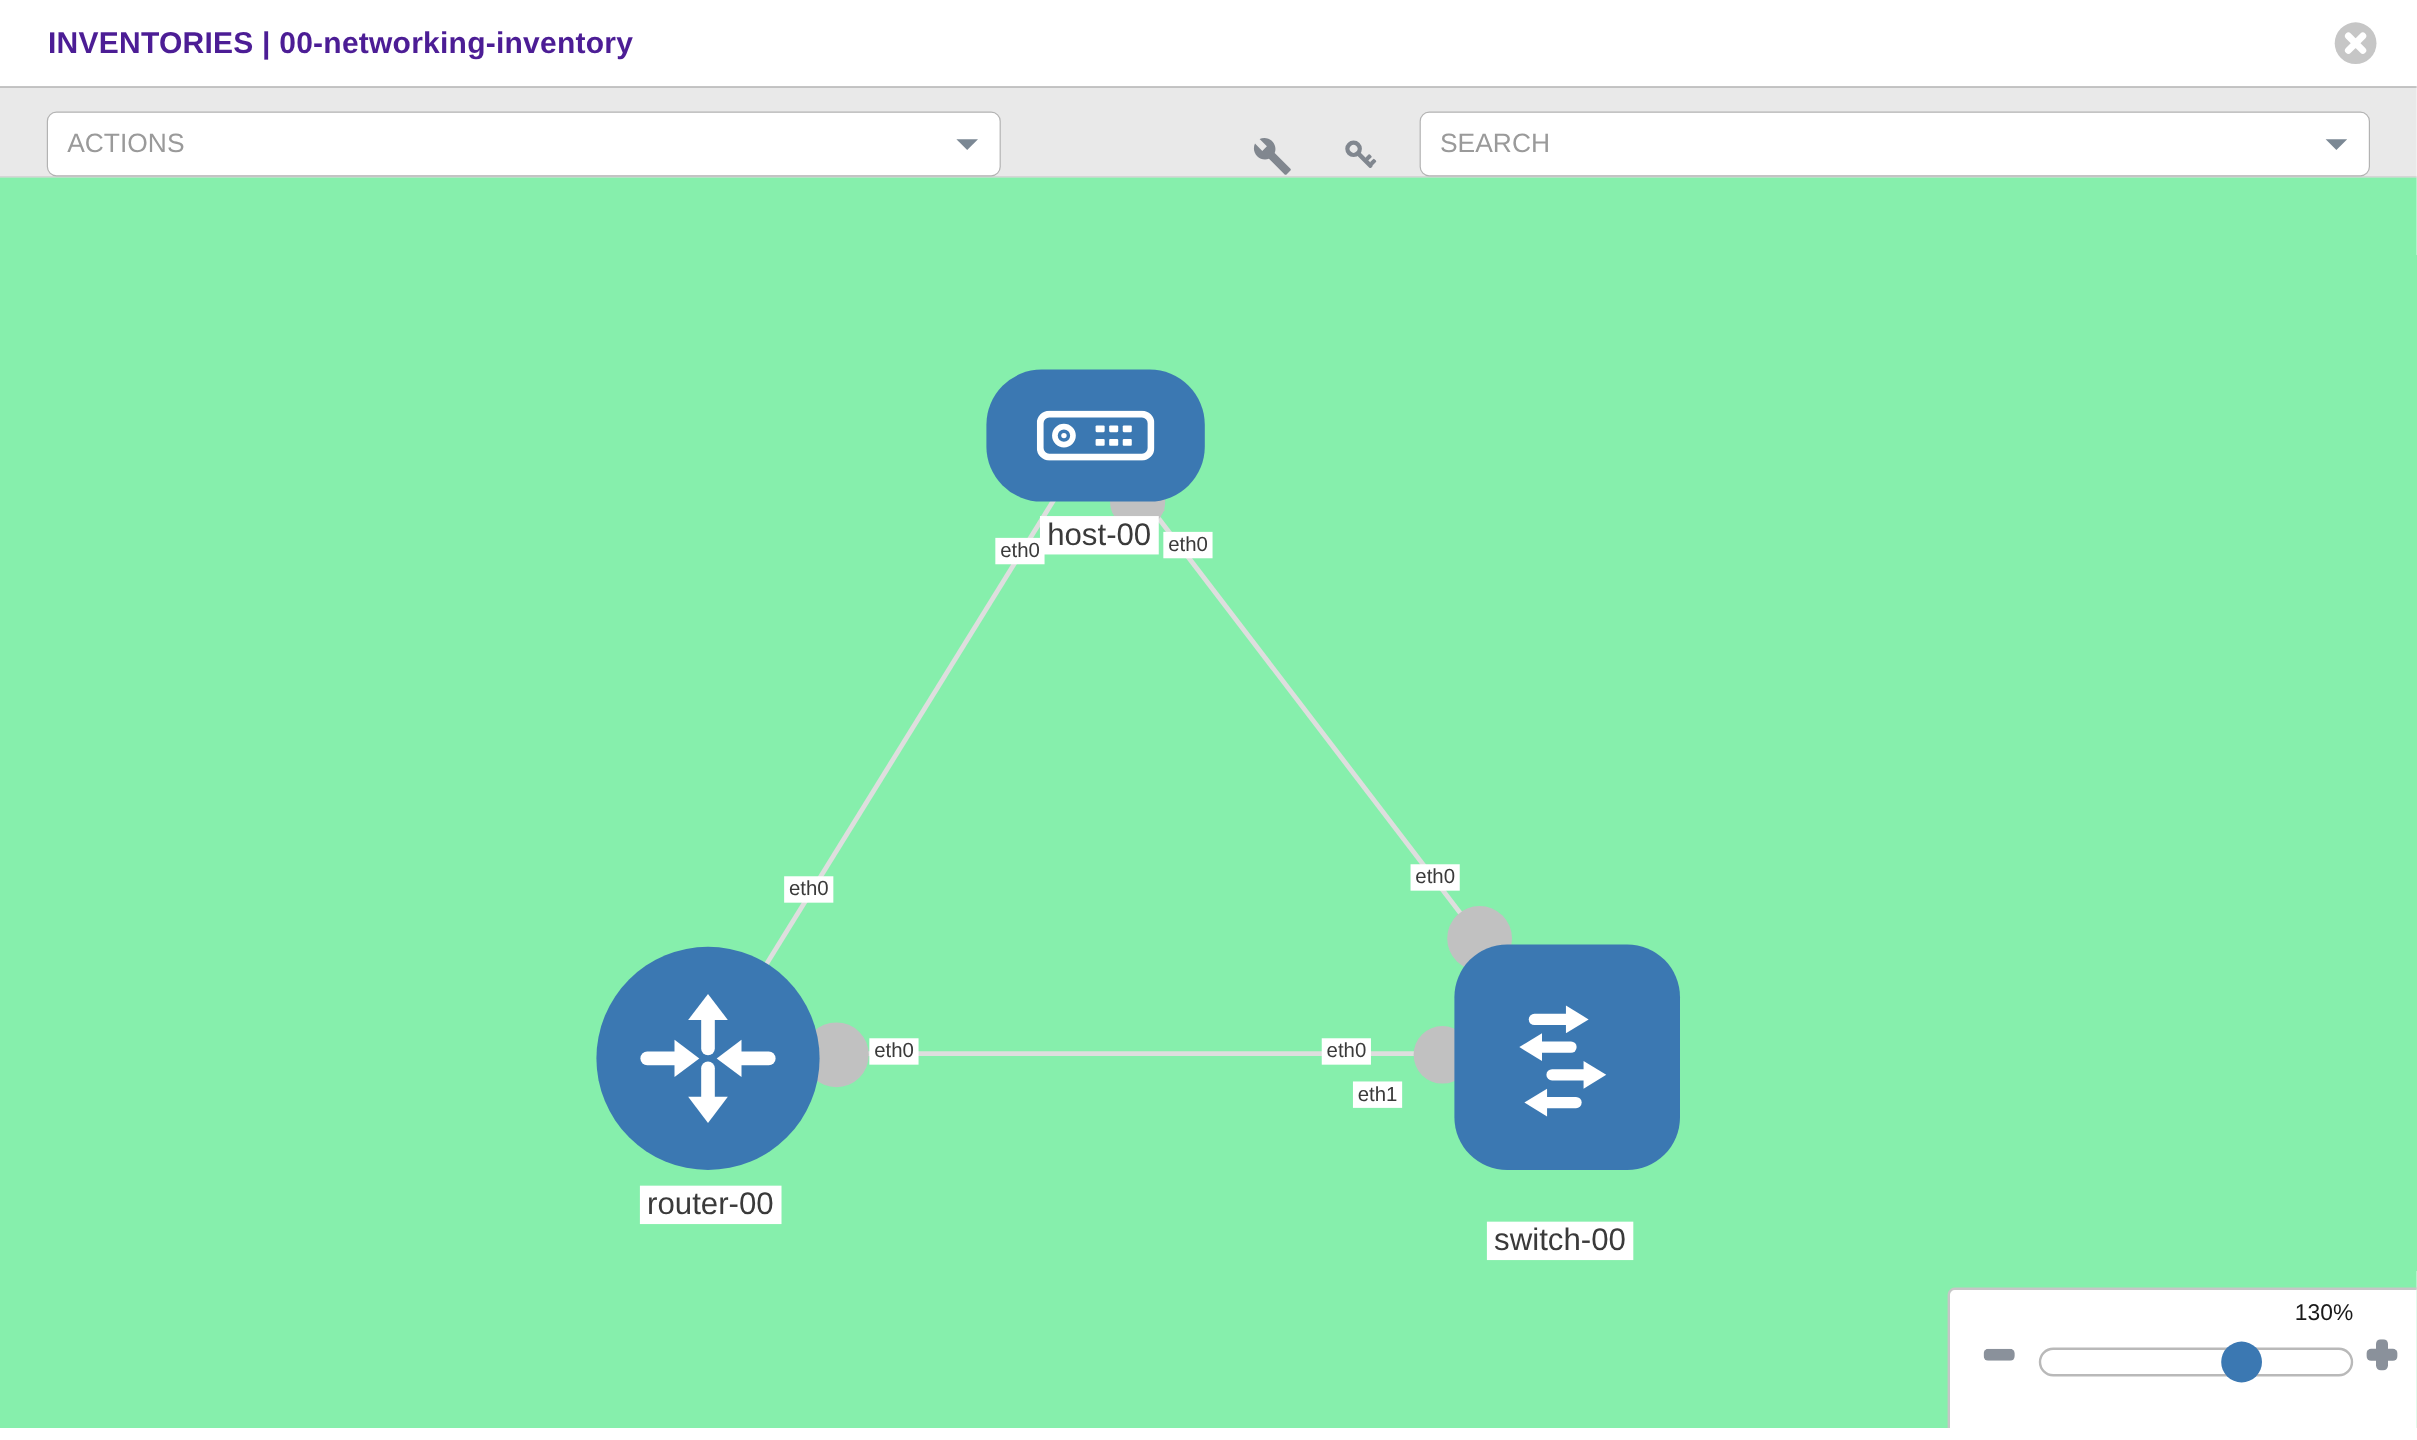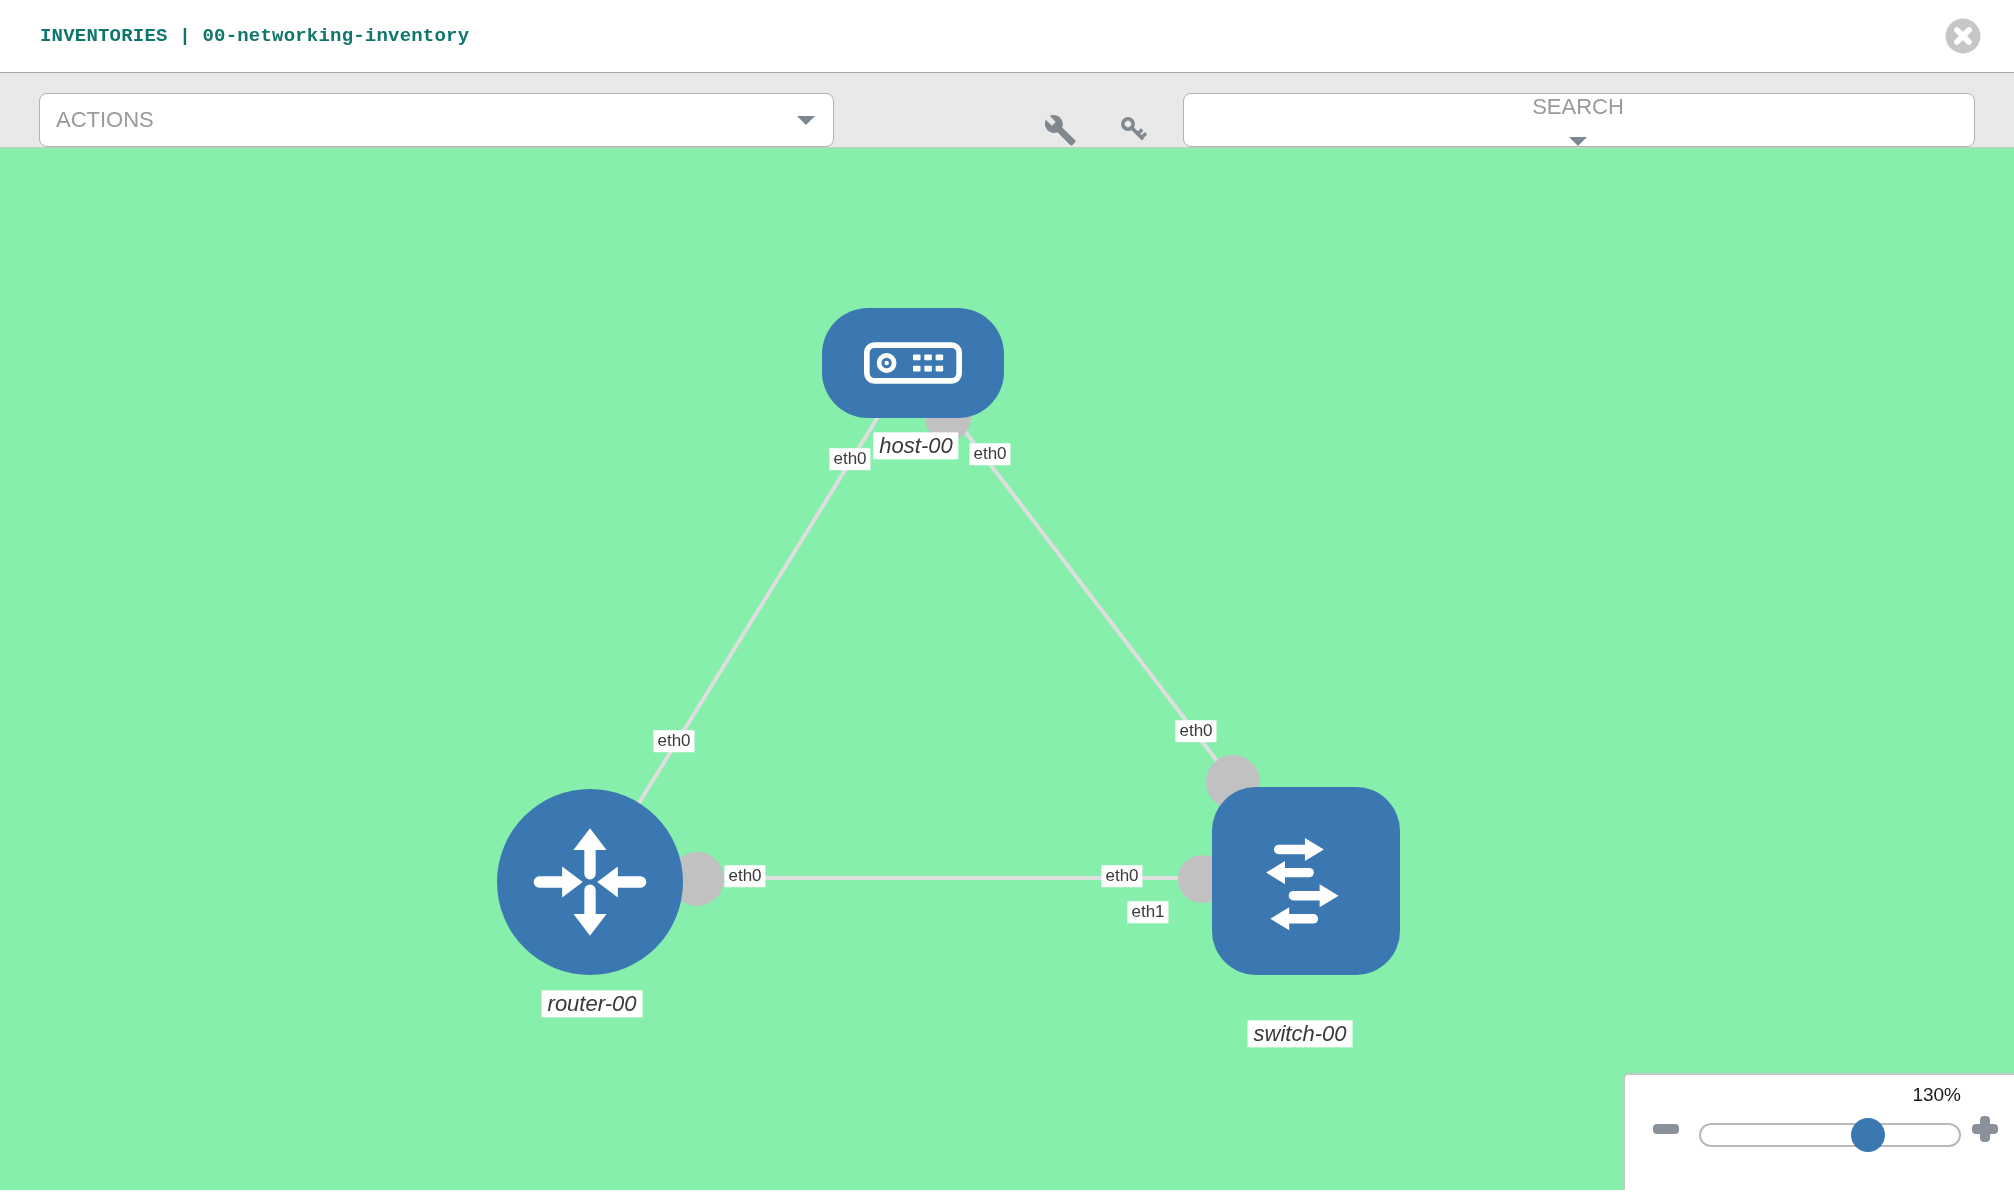--- a/index.html
+++ b/index.html
@@ -2,51 +2,51 @@
 <html><head>
 <meta charset="utf-8">
 <style>
   * { margin:0; padding:0; box-sizing:border-box; }
   html,body { width:2014px; height:1200px; overflow:hidden; background:#fff;
               font-family:"Liberation Sans","DejaVu Sans",sans-serif; }
   .page { position:relative; width:2014px; height:1200px; background:#fff; }
 
   
   .hdr { height:72px; display:flex; align-items:center; padding:0 32px 0 40px; background:#fff; }
-  .hdr h1 { font-size:19px; font-weight:bold; color:#0f766e; letter-spacing:.2px;font-family:Liberation Mono, monospace; }
+  .hdr h1 { font-size:25px; font-weight:bold; color:#4c1d95; letter-spacing:.2px; }
   .close-btn { margin-left:auto; background:none; border:none; cursor:pointer; width:38px; height:38px; }
 
   
   .toolbar { height:76px; background:#e9e9e9; border-top:1px solid #a8a8a8; border-bottom:1px solid #c9c9c9;
              display:flex; align-items:flex-end; padding:0 39px; }
   .select { height:54px; background:#fff; border:1px solid #b3b3b3; border-radius:8px;
             display:flex; align-items:center; justify-content:space-between;
             padding:0 18px 0 16px; cursor:pointer; }
   .select .lbl { font-size:22px; color:#9a9a9a; }
   .caret { width:0; height:0; border-left:9px solid transparent; border-right:9px solid transparent;
            border-top:9px solid #7b8894; }
   .sel-actions { width:795px; }
-  .sel-search  { width:792px;flex-direction:column; }
+  .sel-search  { width:792px; }
   .icon-btn { background:none; border:none; cursor:pointer; line-height:0; }
   .icon-btn.wrench { margin-left:auto; }
   .icon-btn.key { margin-left:40px; margin-right:32px; }
 
   
   .canvas { position:relative; width:2014px; height:1042px; background:#86efac; overflow:hidden; }
   .edges { position:absolute; left:0; top:0; }
 
   .node { position:absolute; display:flex; align-items:center; justify-content:center; cursor:pointer; }
   .node-host   { left:822px;  top:160px; width:182px; height:110px; background:#3b78b2; border-radius:46px; }
   .node-router { left:497px;  top:641px; width:186px; height:186px; background:#3b78b2; border-radius:50%; }
   .node-switch { left:1212px; top:639px; width:188px; height:188px; background:#3b78b2; border-radius:44px; }
 
   .tlabel { position:absolute; transform:translate(-50%,-50%); background:#fff; color:#3a3a3a;
             white-space:nowrap; line-height:1.15; }
   .iface  { font-size:17px; padding:1px 4px; }
-  .nname  { font-size:22px; padding:1px 6px;font-style:italic; }
+  .nname  { font-size:26px; padding:1px 6px; }
 
   
   .zoom-panel { position:absolute; left:1623px; top:925px; width:400px; height:130px;
                 background:#fff; border:2px solid #c6c6c6; border-radius:6px; }
   .zoom-level { position:absolute; left:74px; top:9px; width:262px; text-align:right;
                 font-size:19px; color:#1a1a1a; }
   .zoom-out { position:absolute; left:28px; top:49px; }
   .zoom-in  { position:absolute; left:347px; top:41px; }
   .zoom-track { position:absolute; left:74px; top:48px; width:262px; height:24px;
                 background:#fff; border:2px solid #b9b9b9; border-radius:12px; cursor:pointer; }

